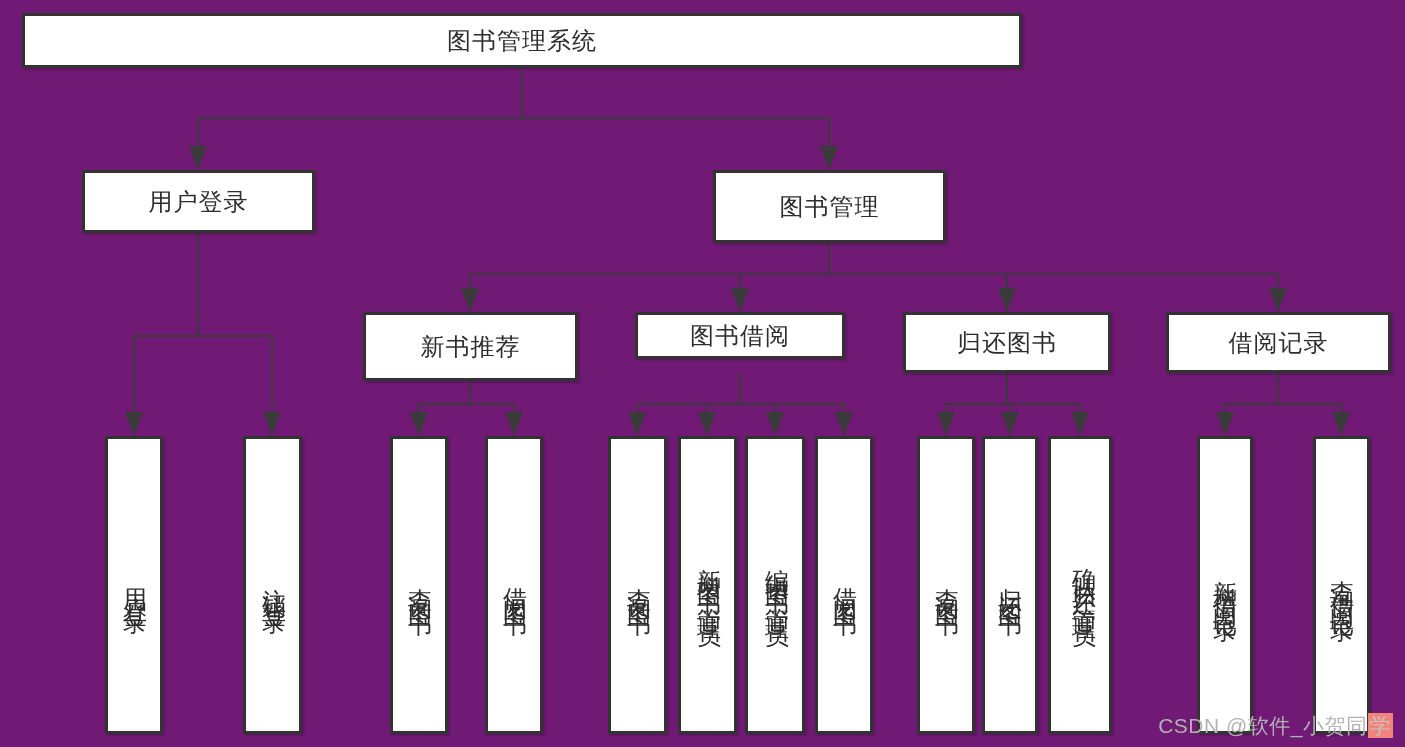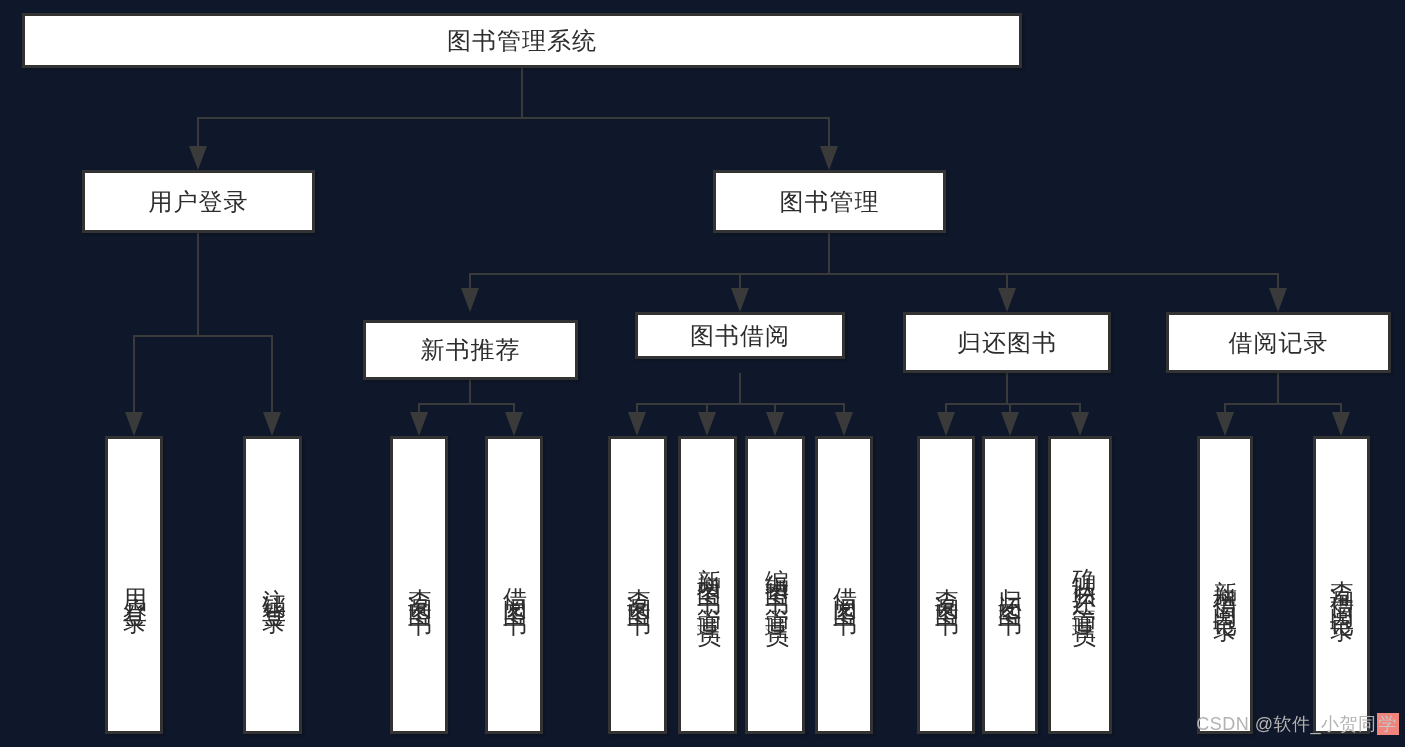--- a/index.html
+++ b/index.html
@@ -1,17 +1,17 @@
 <!DOCTYPE html>
 <html><head>
 <meta charset="utf-8">
 <style>
   html,body { margin:0; padding:0; background:#ffffff; }
   .canvas {
-    position:relative; width:1405px; height:747px; background:#0f172a;
+    position:relative; width:1405px; height:747px; background:#701a75;
     overflow:hidden; font-family:"Liberation Sans", sans-serif;
   }
   
   .node {
     position:absolute; background:#ffffff; border:3px solid #333333;
     box-sizing:border-box; display:flex; align-items:center; justify-content:center;
     font-size:24px; letter-spacing:1px; color:#2d2d2d;
     box-shadow:2px 2px 2px rgba(0,0,0,0.18); z-index:2; white-space:nowrap;
   }
   .leaf {
@@ -24,63 +24,63 @@
   
   .vl { position:absolute; width:2px; background:#3a3a3a; z-index:1; }
   .hl { position:absolute; height:2px; background:#3a3a3a; z-index:1; }
   .ah {
     position:absolute; width:0; height:0; z-index:1;
     border-left:9px solid transparent; border-right:9px solid transparent;
     border-top:24px solid #3a3a3a;
   }
   
   .watermark {
-    position:absolute; top:712px; right:6px; z-index:5;
-    font-size:18px; letter-spacing:0.5px; color:#b2b2b2; white-space:nowrap;
+    position:absolute; top:712px; right:12px; z-index:5;
+    font-size:21px; letter-spacing:0.5px; color:#b2b2b2; white-space:nowrap;
   }
   .watermark .accent {
     background:#f0837b; padding:1px 2px; color:#c9c3c2;
   }
 </style>
 </head>
 <body>
 
 <div class="canvas">
 
   <div class="node" style="left:22px;top:13px;width:1000px;height:55px">图书管理系统</div>
 
   <div class="vl" style="left:521px;top:68px;height:49px"></div>
   <div class="hl" style="left:197px;top:117px;width:633px"></div>
   <div class="vl" style="left:197px;top:117px;height:35px"></div>
   <div class="ah" style="left:189px;top:146px"></div>
   <div class="vl" style="left:828px;top:117px;height:35px"></div>
   <div class="ah" style="left:820px;top:146px"></div>
 
   <div class="node" style="left:82px;top:170px;width:233px;height:63px">用户登录</div>
-  <div class="node" style="left:713px;top:170px;width:233px;height:63px">图书管理</div>
+  <div class="node" style="left:713px;top:170px;width:233px;height:73px">图书管理</div>
 
   <div class="vl" style="left:197px;top:233px;height:102px"></div>
   <div class="hl" style="left:133px;top:335px;width:140px"></div>
   <div class="vl" style="left:133px;top:335px;height:83px"></div>
   <div class="ah" style="left:125px;top:412px"></div>
   <div class="vl" style="left:271px;top:335px;height:83px"></div>
   <div class="ah" style="left:263px;top:412px"></div>
 
   <div class="vl" style="left:828px;top:233px;height:40px"></div>
   <div class="hl" style="left:469px;top:273px;width:810px"></div>
   <div class="vl" style="left:469px;top:273px;height:19px"></div>
   <div class="ah" style="left:461px;top:288px"></div>
   <div class="vl" style="left:739px;top:273px;height:19px"></div>
   <div class="ah" style="left:731px;top:288px"></div>
   <div class="vl" style="left:1006px;top:273px;height:19px"></div>
   <div class="ah" style="left:998px;top:288px"></div>
   <div class="vl" style="left:1277px;top:273px;height:19px"></div>
   <div class="ah" style="left:1269px;top:288px"></div>
 
-  <div class="node" style="left:363px;top:320px;width:215px;height:60px">新书推荐</div>
+  <div class="node" style="left:363px;top:312px;width:215px;height:69px">新书推荐</div>
   <div class="node" style="left:635px;top:312px;width:210px;height:47px">图书借阅</div>
   <div class="node" style="left:903px;top:312px;width:208px;height:61px">归还图书</div>
   <div class="node" style="left:1166px;top:312px;width:225px;height:61px">借阅记录</div>
 
   <div class="vl" style="left:469px;top:373px;height:31px"></div>
   <div class="hl" style="left:418px;top:403px;width:97px"></div>
   <div class="vl" style="left:418px;top:403px;height:13px"></div>
   <div class="ah" style="left:410px;top:412px"></div>
   <div class="vl" style="left:513px;top:403px;height:13px"></div>
   <div class="ah" style="left:505px;top:412px"></div>

